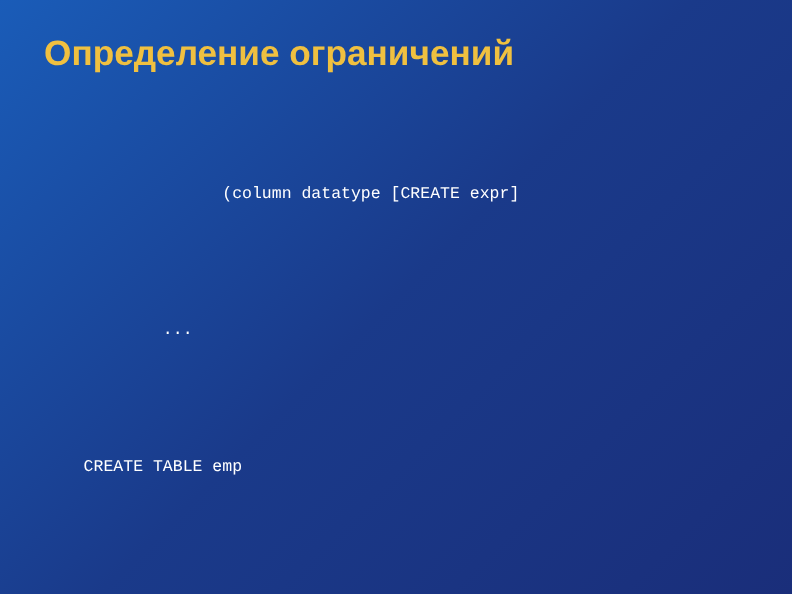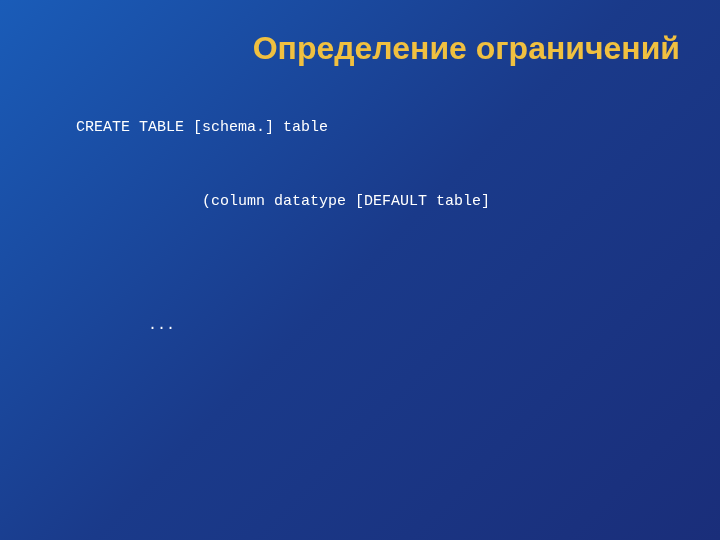--- a/index.html
+++ b/index.html
@@ -25,47 +25,47 @@
       background: linear-gradient(135deg, #1a5cb8 0%, #1a3a8a 50%, #1a2e7a 100%);
       padding: 30px 40px;
       display: flex;
       flex-direction: column;
     }
 
     .title {
       font-size: 32px;
       font-weight: bold;
       color: #f0c040;
-      text-align: right;
+      text-align: left;
       margin-bottom: 24px;
       font-family: Arial, sans-serif;
     }
 
     .code-block {
       font-family: 'Courier New', Courier, monospace;
       font-size: 15px;
       color: #ffffff;
       line-height: 1.65;
       white-space: pre;
     }
   </style>
 </head>
 <body>
 
 <div class="slide">
   <h1 class="title">Определение ограничений</h1>
   <div class="code-block">
-    <span>CREATE TABLE [schema.] table</span>
     <br>
-    <span>              (column datatype [DEFAULT table]</span>
+    <span>              (column datatype [CREATE expr]</span>
     <br>
     <br>
     <span>        ...</span>
     <br>
     <br>
+    <span>CREATE TABLE emp</span>
     <br>
     
     <br>
     
     <br>
     
     <br>
     
     <br>
     

